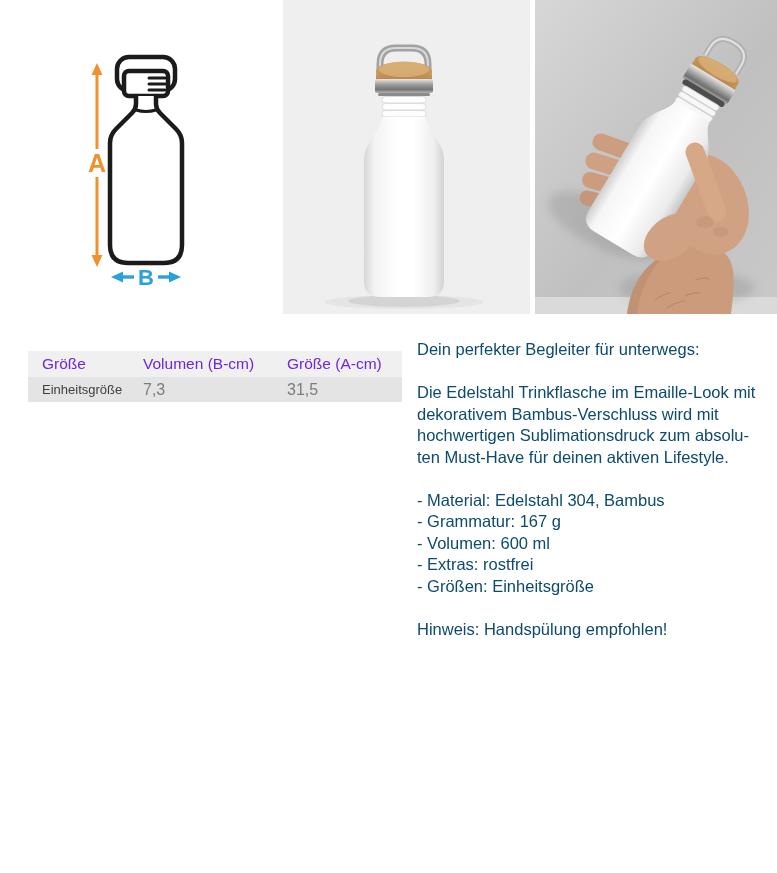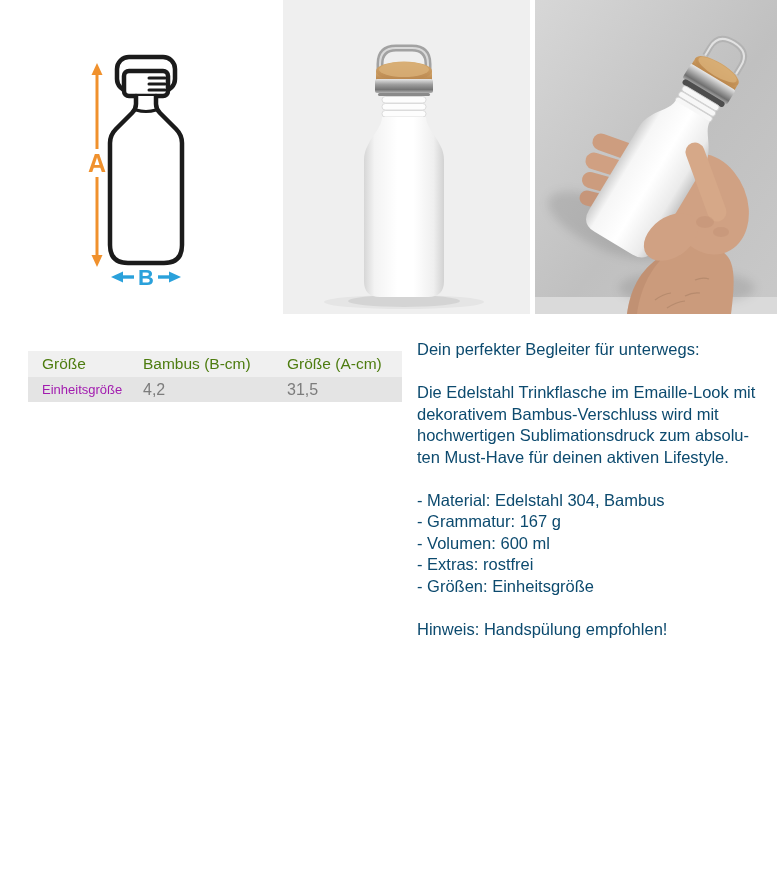--- a/index.html
+++ b/index.html
@@ -12,23 +12,23 @@
   .photo { overflow:hidden; }
   .photo-studio { left:283px; top:0; width:247px; height:314px; background:#efefef; }
   .photo-hand   { left:535px; top:0; width:242px; height:314px; }
 
   
   .diagram { left:30px; top:10px; width:230px; height:300px; }
 
   
   .size-table { left:28px; top:351px; width:374px; color:#6e6e6e; }
   .t-row { display:grid; grid-template-columns:101px 144px 1fr; align-items:center; padding-left:14px; }
-  .t-head { background:#f0f0f0; height:26px; font-size:15.5px; color:#4d7c0f; }
+  .t-head { background:#f0f0f0; height:26px; font-size:15.5px; color:#6d28d9; }
   .t-data { background:#e4e4e4; height:25px; color:#7c7c7c; }
-  .t-data .t-label { font-size:13px; color:#a21caf; }
+  .t-data .t-label { font-size:13px; color:#404040; }
   .t-data .t-val { font-size:16px; }
 
   
   .description { left:417px; top:339px; width:352px; font-size:16.5px; line-height:21.5px;
                  color:#0c4a6e; white-space:pre-line; }
 
   svg { display:block; }
 </style>
 </head>
 <body>
@@ -190,26 +190,26 @@
         <path d="M182 212 L160 152" stroke="#d6a888" stroke-width="19" stroke-linecap="round" fill="none"></path>
         <ellipse cx="170" cy="222" rx="9" ry="6" fill="#b9896c" opacity="0.3"></ellipse>
         <ellipse cx="186" cy="232" rx="8" ry="5" fill="#b9896c" opacity="0.3"></ellipse>
       </g>
     </svg>
   </div>
 
   <div class="abs size-table">
     <div class="t-row t-head">
       <div class="t-cell">Größe</div>
-      <div class="t-cell">Bambus (B-cm)</div>
+      <div class="t-cell">Volumen (B-cm)</div>
       <div class="t-cell">Größe (A-cm)</div>
     </div>
     <div class="t-row t-data">
       <div class="t-cell t-label">Einheitsgröße</div>
-      <div class="t-cell t-val">4,2</div>
+      <div class="t-cell t-val">7,3</div>
       <div class="t-cell t-val">31,5</div>
     </div>
   </div>
 
   <div class="abs description">Dein perfekter Begleiter für unterwegs:
 
 Die Edelstahl Trinkflasche im Emaille-Look mit
 dekorativem Bambus-Verschluss wird mit
 hochwertigen Sublimationsdruck zum absolu-
 ten Must-Have für deinen aktiven Lifestyle.

